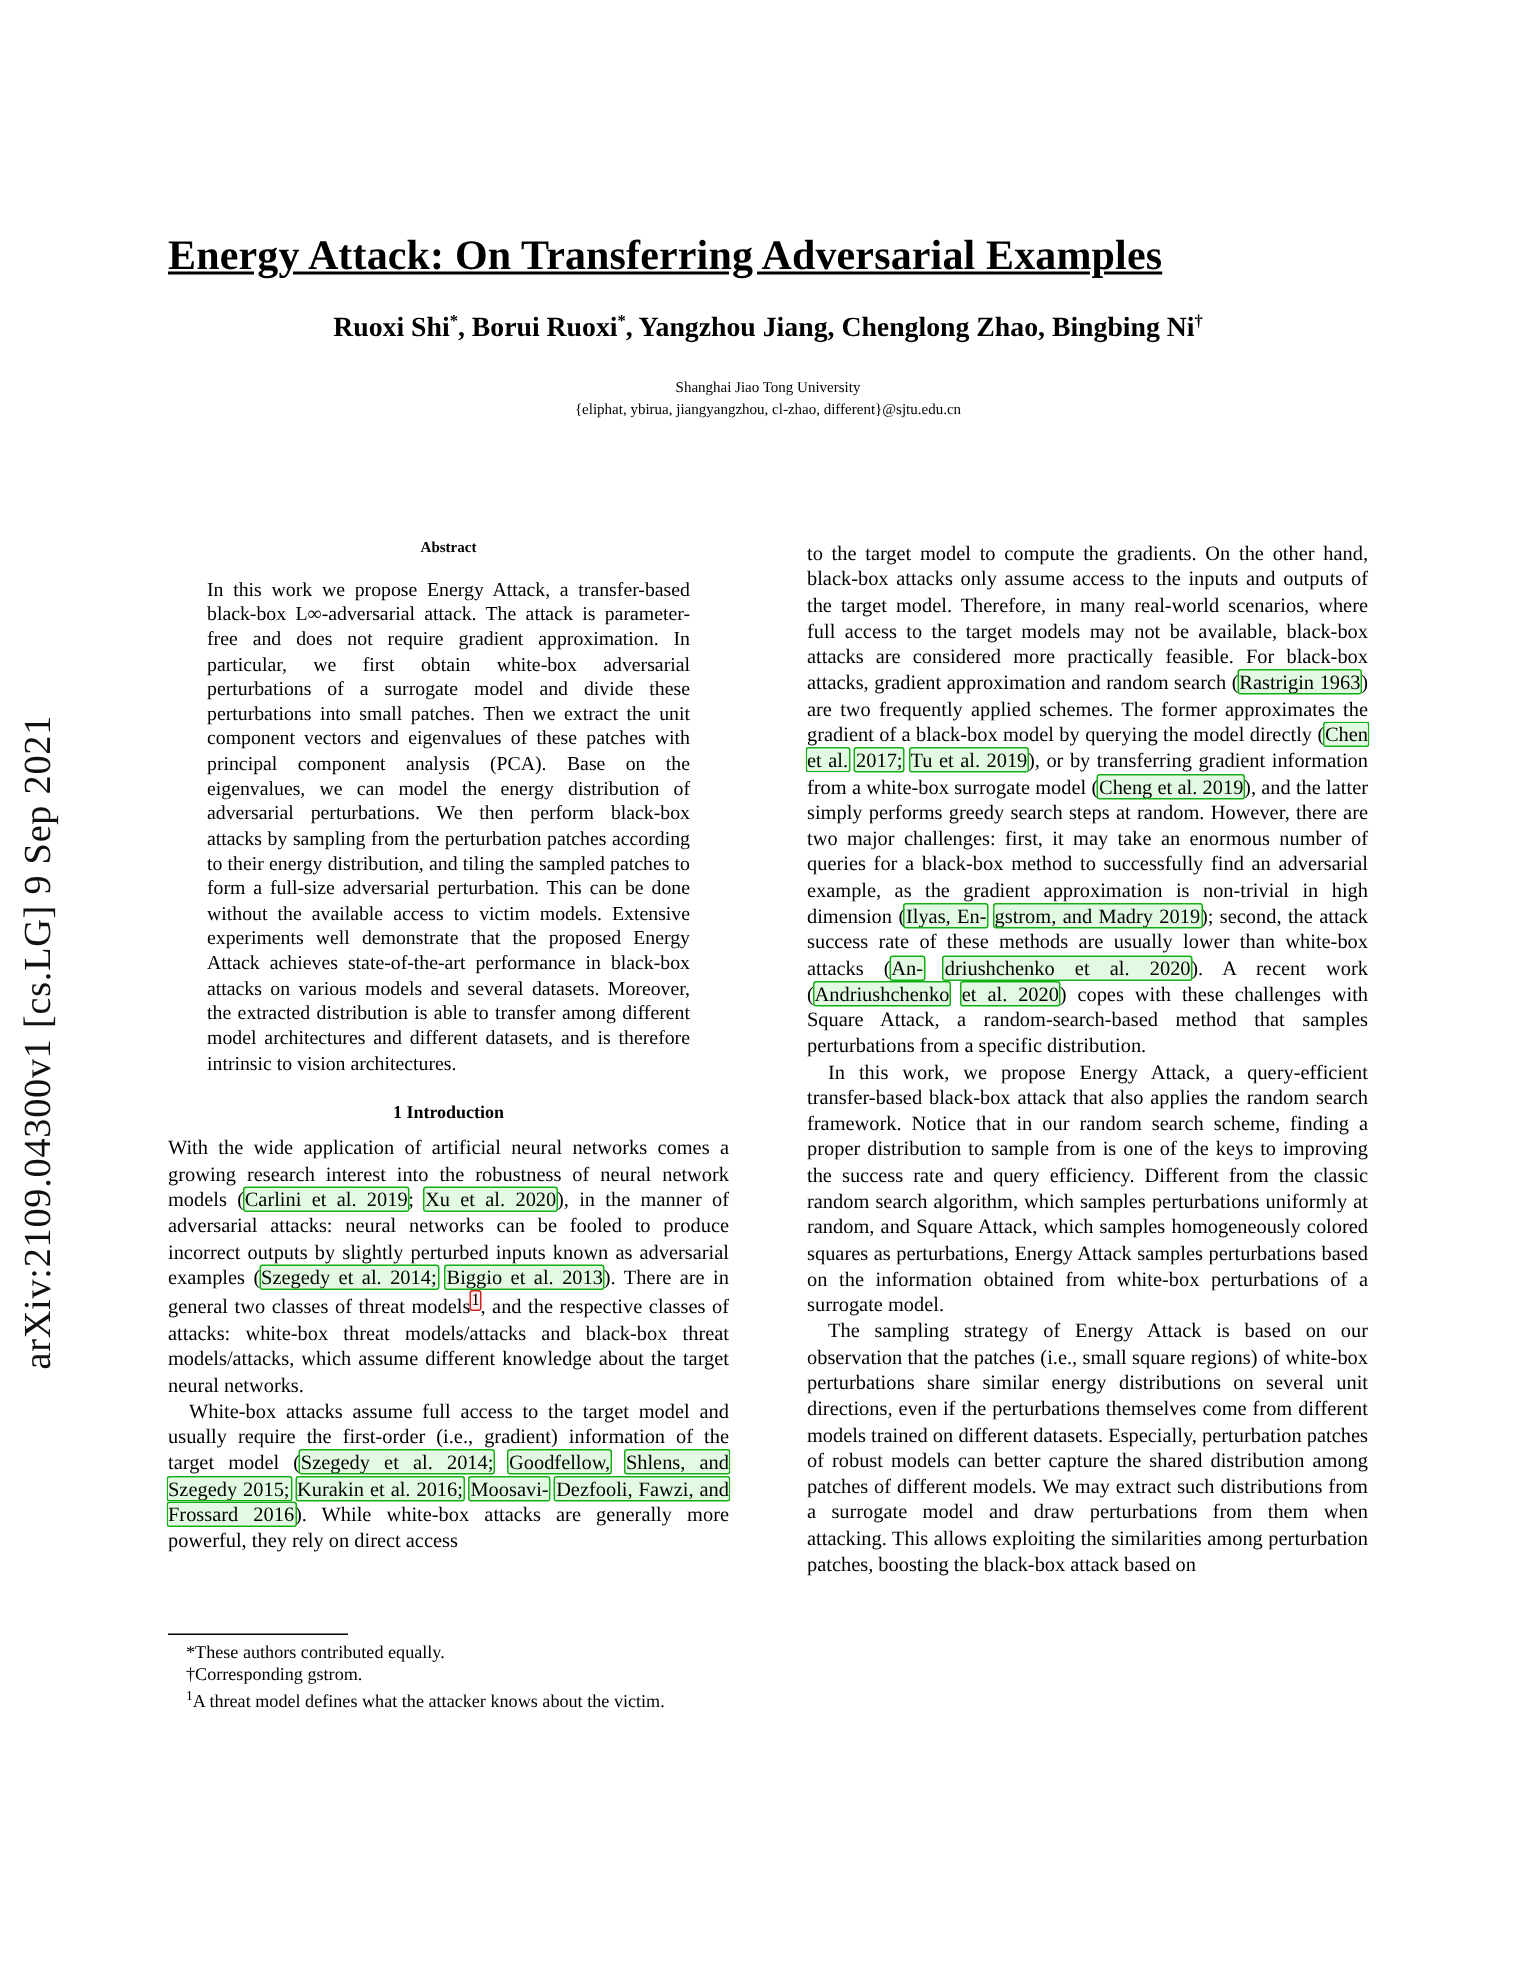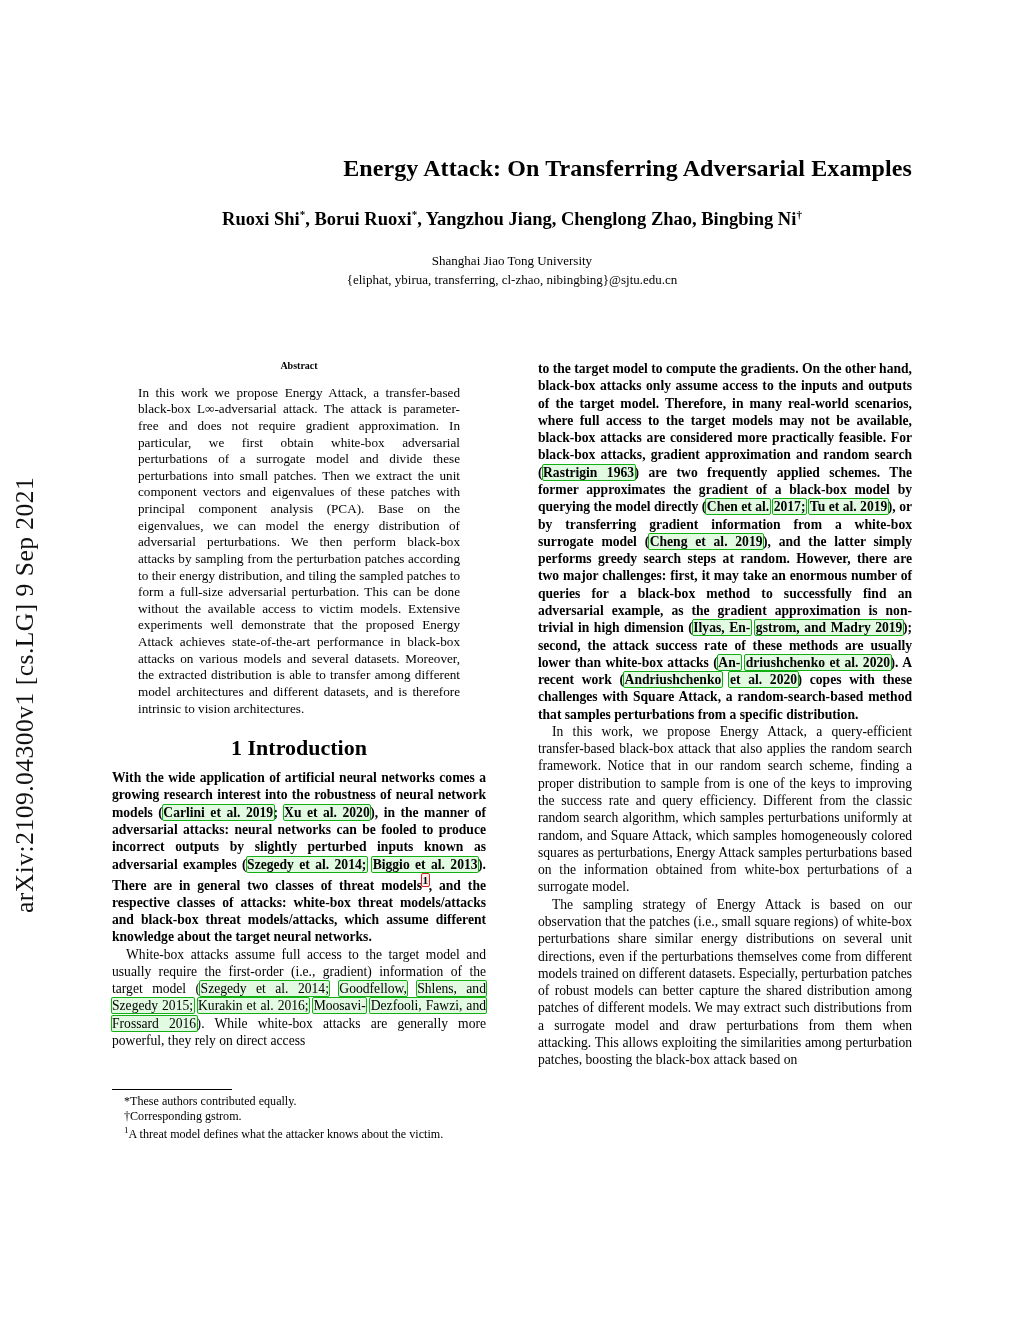--- a/index.html
+++ b/index.html
@@ -41,44 +41,45 @@
     left: 0; top: 0;
     width: 1024px;
     height: 1325px;
   }
 
   .title {
     position: absolute;
     left: 112px;
     top: 155px;
     width: 800px;
-    text-align: right;
-    font-size: 24px;
+    text-align: left;
+    font-size: 28px;
     font-weight: bold;
     letter-spacing: 0.1px;
+    text-decoration: underline;
   }
 
   .authors {
     position: absolute;
     left: 112px;
     top: 208px;
     width: 800px;
     text-align: center;
     font-size: 18.5px;
     font-weight: bold;
   }
   .authors sup { font-size: 11px; font-weight: bold; vertical-align: super;}
 
   .affil {
     position: absolute;
     left: 112px;
     top: 252px;
     width: 800px;
     text-align: center;
-    font-size: 13px;
+    font-size: 10px;
     line-height: 1.45;
   }
   .affil .mono {
     font-family: "Liberation Serif", serif;
   }
 
   
   .col {
     position: absolute;
     top: 360px;
@@ -100,29 +101,29 @@
     font-size: 13.2px;
     line-height: 1.26;
     text-align: justify;
     margin: 12px;
     padding: 0 14px;
   }
 
   .section-head {
     text-align: center;
     font-weight: bold;
-    font-size: 22px;
+    font-size: 12px;
     margin: 17px 0 7px 0;
   }
 
   p.para {
     margin: 0;
     text-indent: 14px;
   }
-  p.para.nofirst { text-indent: 0; font-weight: bold; }
+  p.para.nofirst { text-indent: 0; }
 
   
   .cite {
     outline: 1.2px solid #13b013;
     background: rgba(120, 230, 120, 0.22);
     padding: 0 0.5px;
     border-radius: 1px;
   }
   .cite-red {
     outline: 1.2px solid #d12121;
@@ -163,21 +164,21 @@
   </div>
 
   <div class="title">Energy Attack: On Transferring Adversarial Examples</div>
 
   <div class="authors">
     <span>Ruoxi Shi</span><sup>*</sup><span>, </span><span>Borui Ruoxi</span><sup>*</sup><span>, </span><span>Yangzhou Jiang, Chenglong Zhao, Bingbing Ni</span><sup>†</sup>
   </div>
 
   <div class="affil">
     <div>Shanghai Jiao Tong University</div>
-    <div class="mono">{eliphat, ybirua, transferring, cl-zhao, nibingbing}@sjtu.edu.cn</div>
+    <div class="mono">{eliphat, ybirua, jiangyangzhou, cl-zhao, different}@sjtu.edu.cn</div>
   </div>
 
   <div class="col col-left">
     <div class="abstract-head">Abstract</div>
     <p class="abstract-body">In this work we propose Energy Attack, a transfer-based black-box L∞-adversarial attack. The attack is parameter-free and does not require gradient approximation. In particular, we first obtain white-box adversarial perturbations of a surrogate model and divide these perturbations into small patches. Then we extract the unit component vectors and eigenvalues of these patches with principal component analysis (PCA). Base on the eigenvalues, we can model the energy distribution of adversarial perturbations. We then perform black-box attacks by sampling from the perturbation patches according to their energy distribution, and tiling the sampled patches to form a full-size adversarial perturbation. This can be done without the available access to victim models. Extensive experiments well demonstrate that the proposed Energy Attack achieves state-of-the-art performance in black-box attacks on various models and several datasets. Moreover, the extracted distribution is able to transfer among different model architectures and different datasets, and is therefore intrinsic to vision architectures.</p>
 
     <div class="section-head">1   Introduction</div>
 
     <p class="para nofirst"><span>With the wide application of artificial neural networks comes a growing research interest into the robustness of neural network models (</span><span class="cite">Carlini et al. 2019</span><span>; </span><span class="cite">Xu et al. 2020</span><span>), in the manner of adversarial attacks: neural networks can be fooled to produce incorrect outputs by slightly perturbed inputs known as adversarial examples (</span><span class="cite">Szegedy et al. 2014;</span> <span class="cite">Biggio et al. 2013</span><span>). There are in general two classes of threat models</span><sup class="cite-red">1</sup><span>, and the respective classes of attacks: white-box threat models/attacks and black-box threat models/attacks, which assume different knowledge about the target neural networks.</span></p>
 

